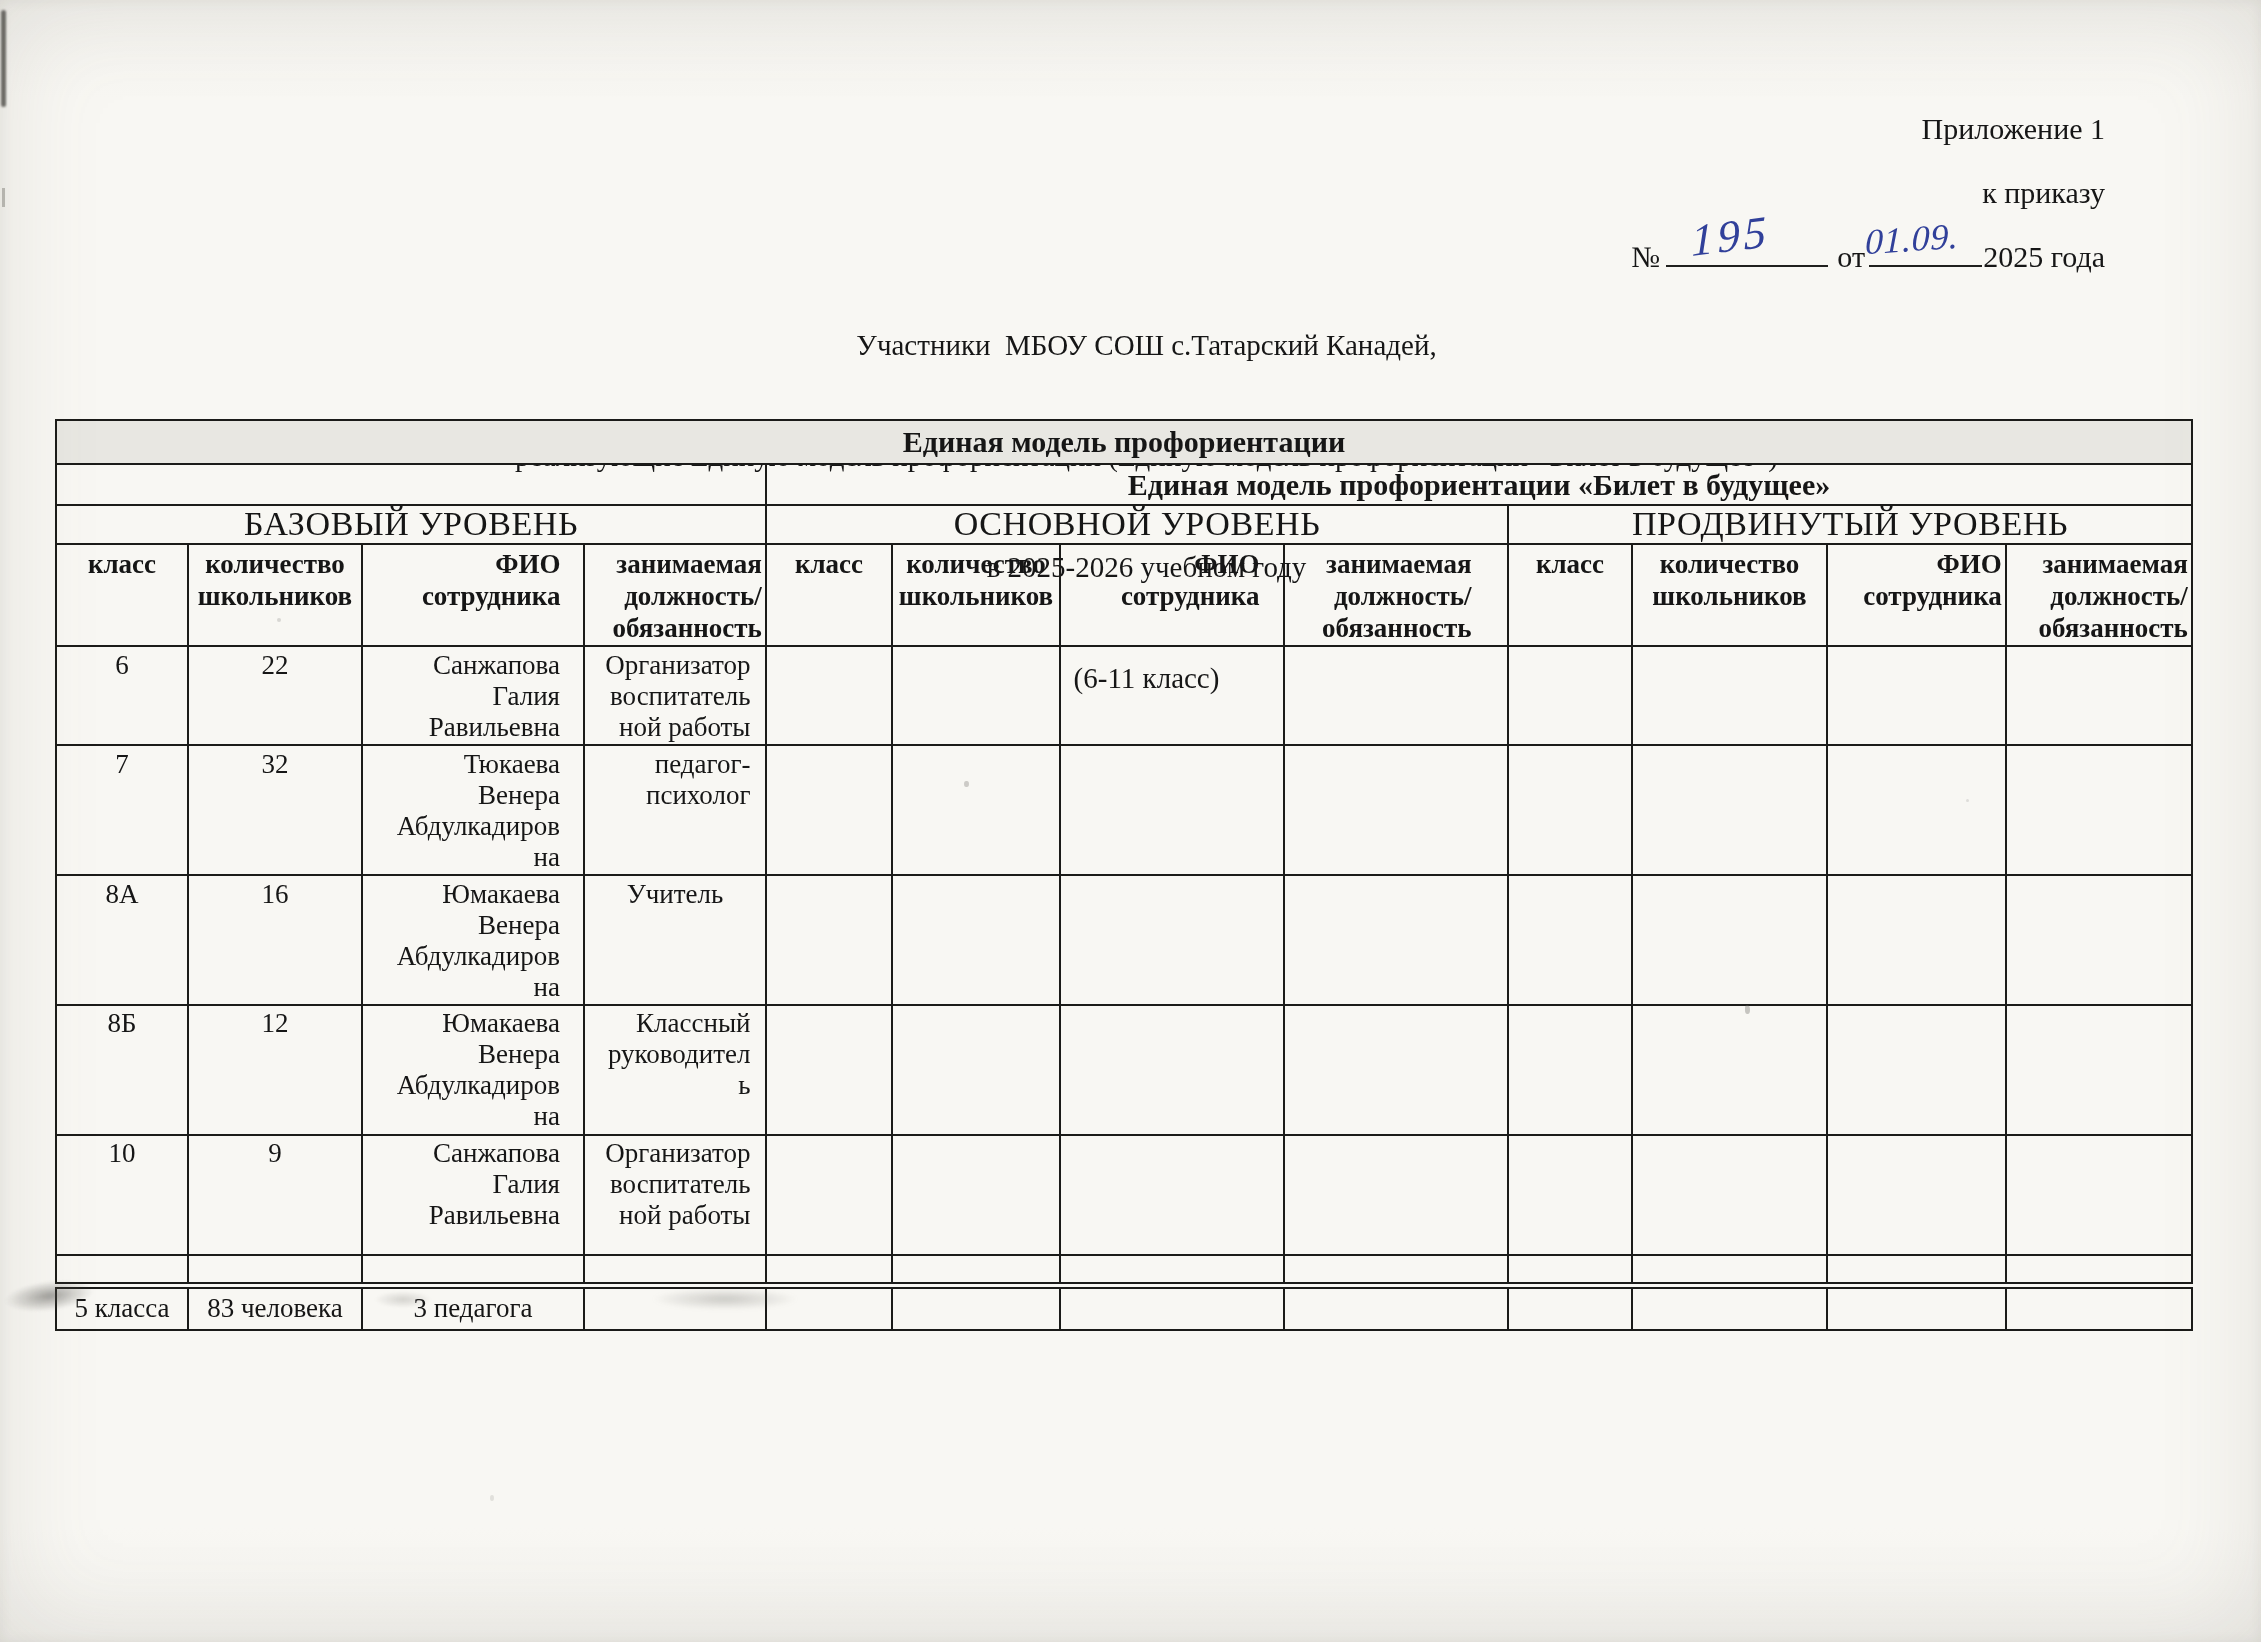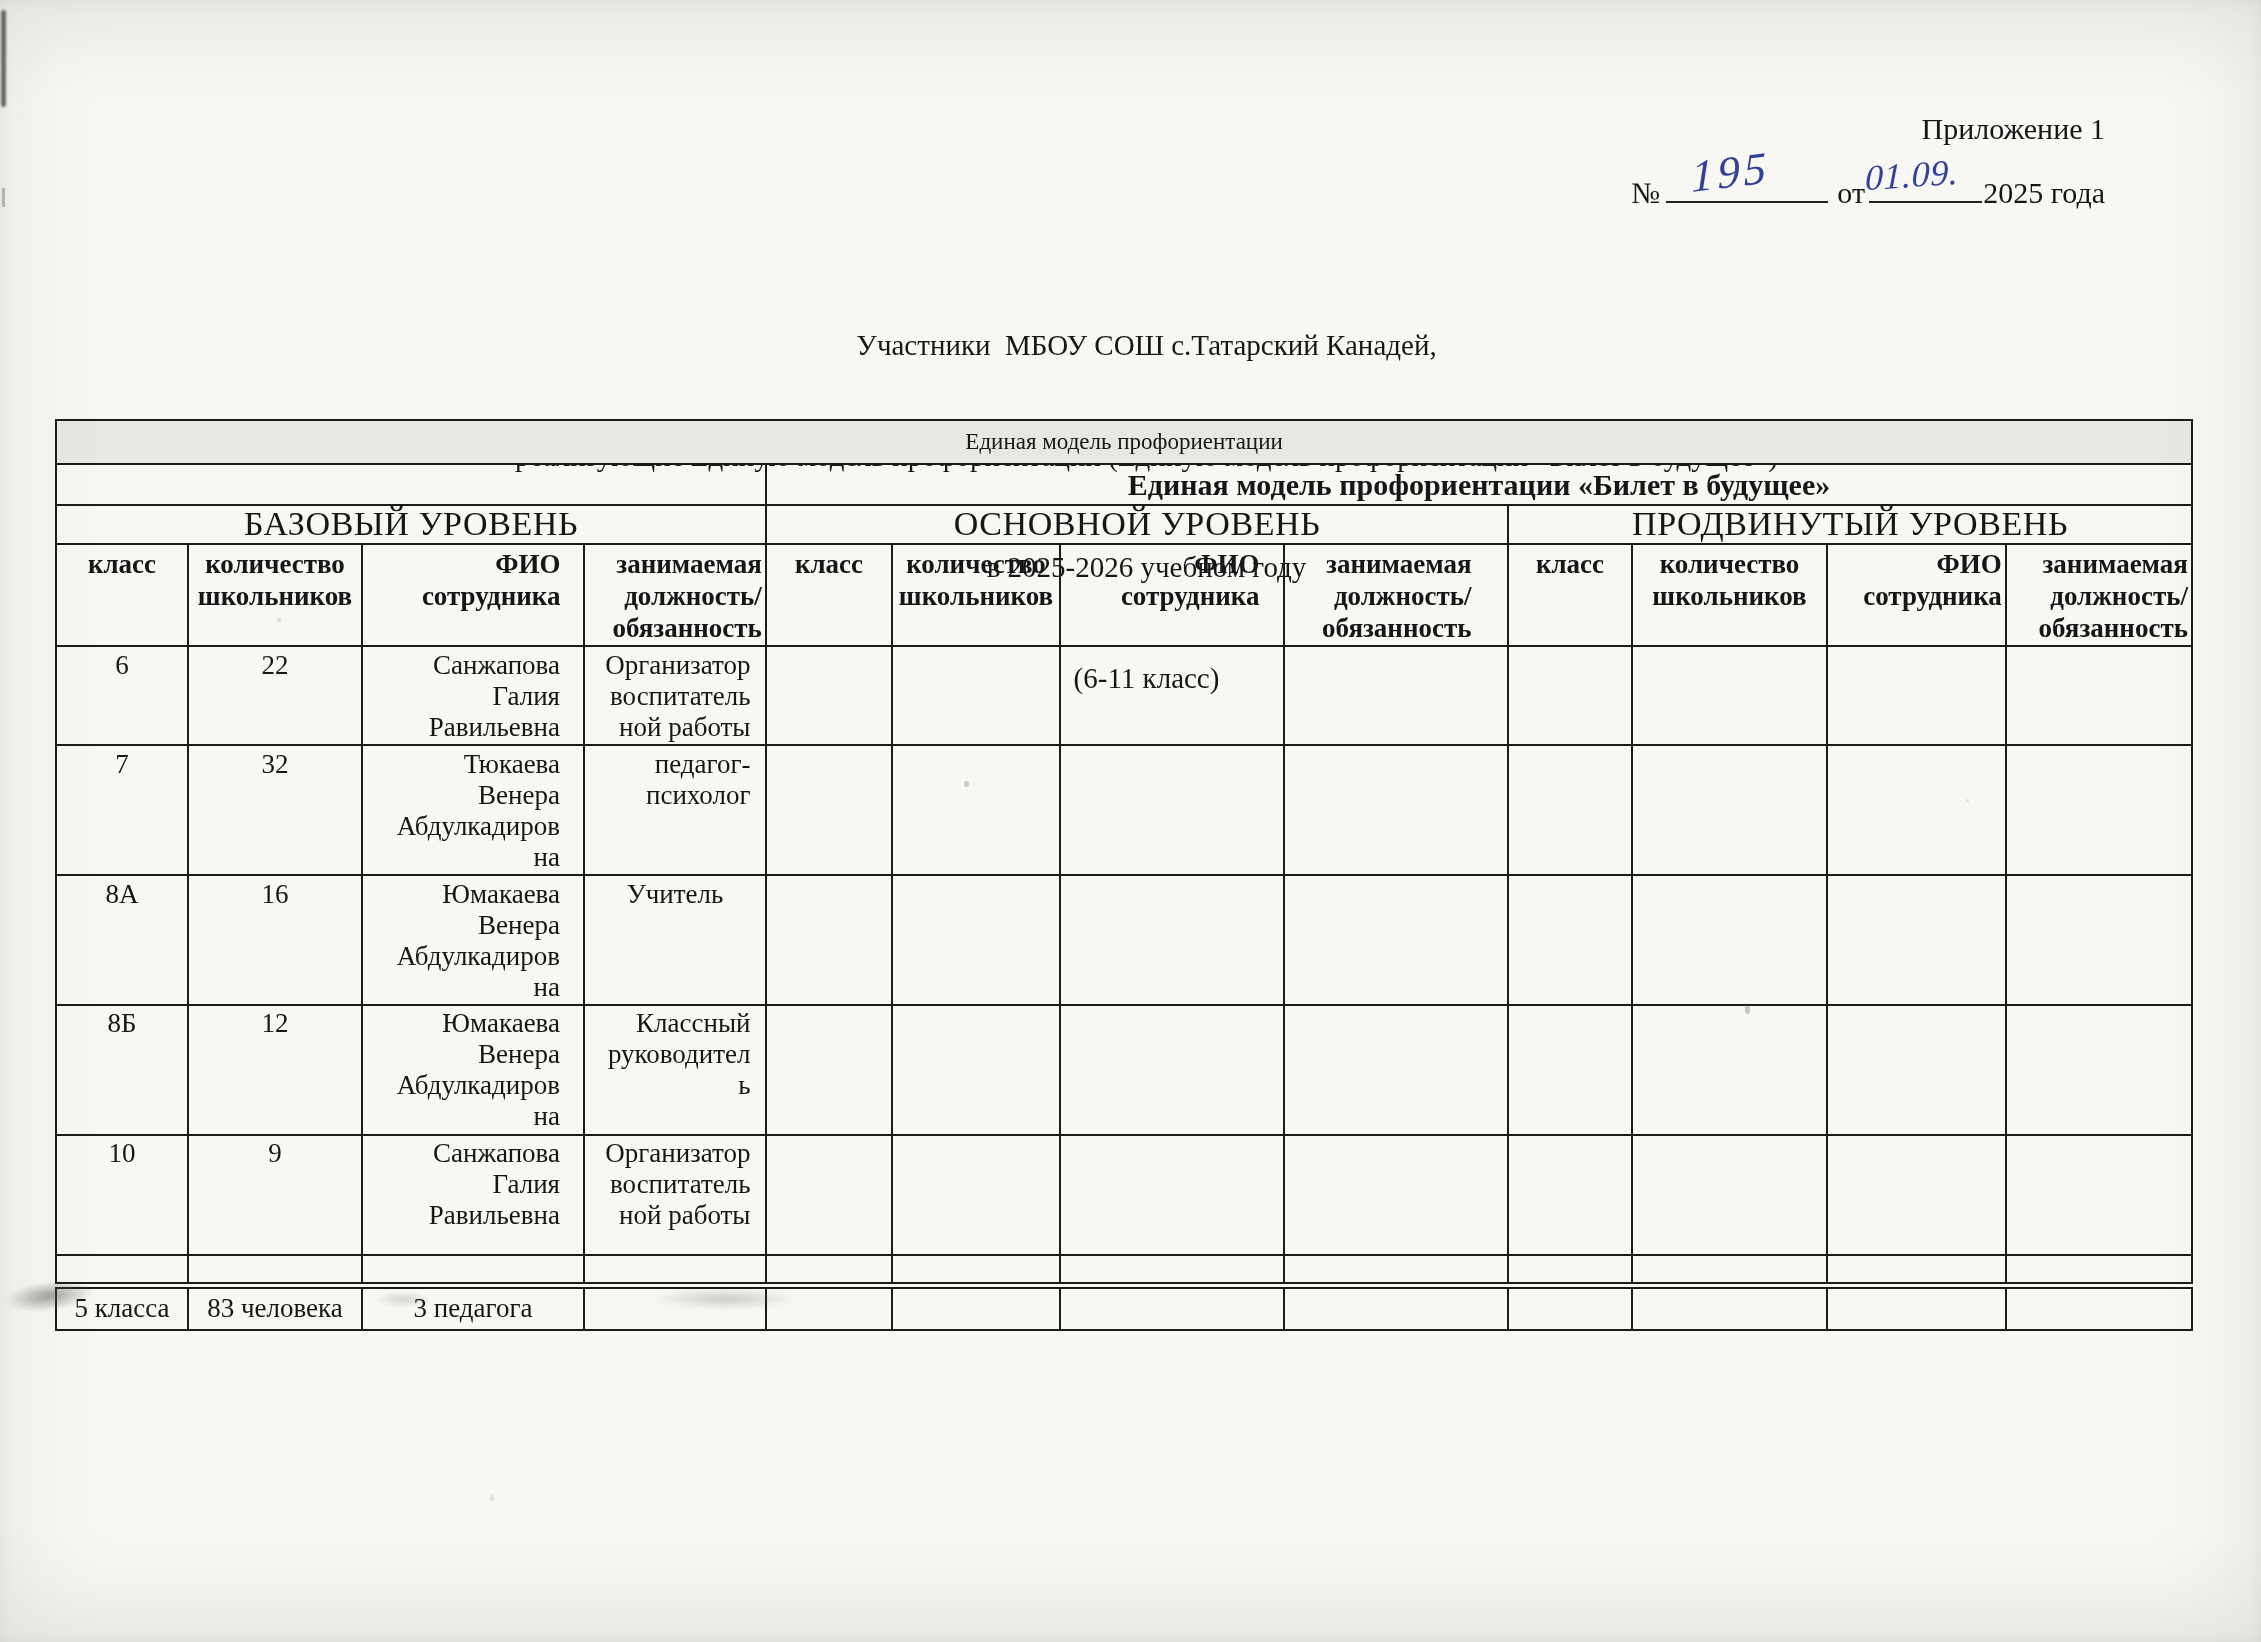--- a/index.html
+++ b/index.html
@@ -43,21 +43,21 @@
     position:absolute; left:55px; top:419px;
     border-collapse:collapse; table-layout:fixed; width:2136px;
     font-size:27px; line-height:31px;
   }
   .tbl td {
     border:2.6px solid #1b1b19;
     text-align:center; vertical-align:top;
     padding:1.3px 3.2px; overflow:hidden;
   }
   tr.r-main td {
-    background:#e8e7e2; font-weight:normal; font-size:23px;
+    background:#e8e7e2; font-weight:bold; font-size:30px;
     height:44px; vertical-align:middle; line-height:1.05;
   }
   tr.r-sub td { font-weight:bold; font-size:30px; height:41px; vertical-align:middle; line-height:1.05; }
   tr.r-level td { font-size:34px; height:37px; vertical-align:middle; line-height:1.02; letter-spacing:0.6px; }
   tr.r-cols td { font-weight:bold; height:98px; line-height:32px; padding-top:2.6px; }
   tr.r-data td { padding-top:2.6px; }
   tr.r-d6  td { height:95px; }
   tr.r-d7  td { height:126px; }
   tr.r-d8a td { height:129px; }
   tr.r-d8b td { height:128px; }
@@ -88,20 +88,21 @@
   .speck4 { left:1966px; top:799px; width:3.2px; height:3.2px; opacity:.18; }
   .speck5 { left:490px; top:1495px; width:3.9px; height:5.8px; opacity:.16; }
 </style>
 </head>
 <body>
 
 <div class="sheet">
 
   <div class="appendix">
     <div>Приложение 1</div>
+    <div>к приказу</div>
     <div class="order-line">
       <span>№</span><span class="blank blank-number"><span class="hw hw-number">195</span></span><span>от</span><span class="blank blank-date"><span class="hw hw-date">01.09.</span></span><span>2025 года</span>
     </div>
   </div>
 
   <div class="doc-title">
     <div>Участники  МБОУ СОШ с.Татарский Канадей,</div>
     <div>реализующие Единую модель профориентации (Единую модель профориентации «Билет в будущее»)</div>
     <div>в 2025-2026 учебном году</div>
     <div>(6-11 класс)</div>

